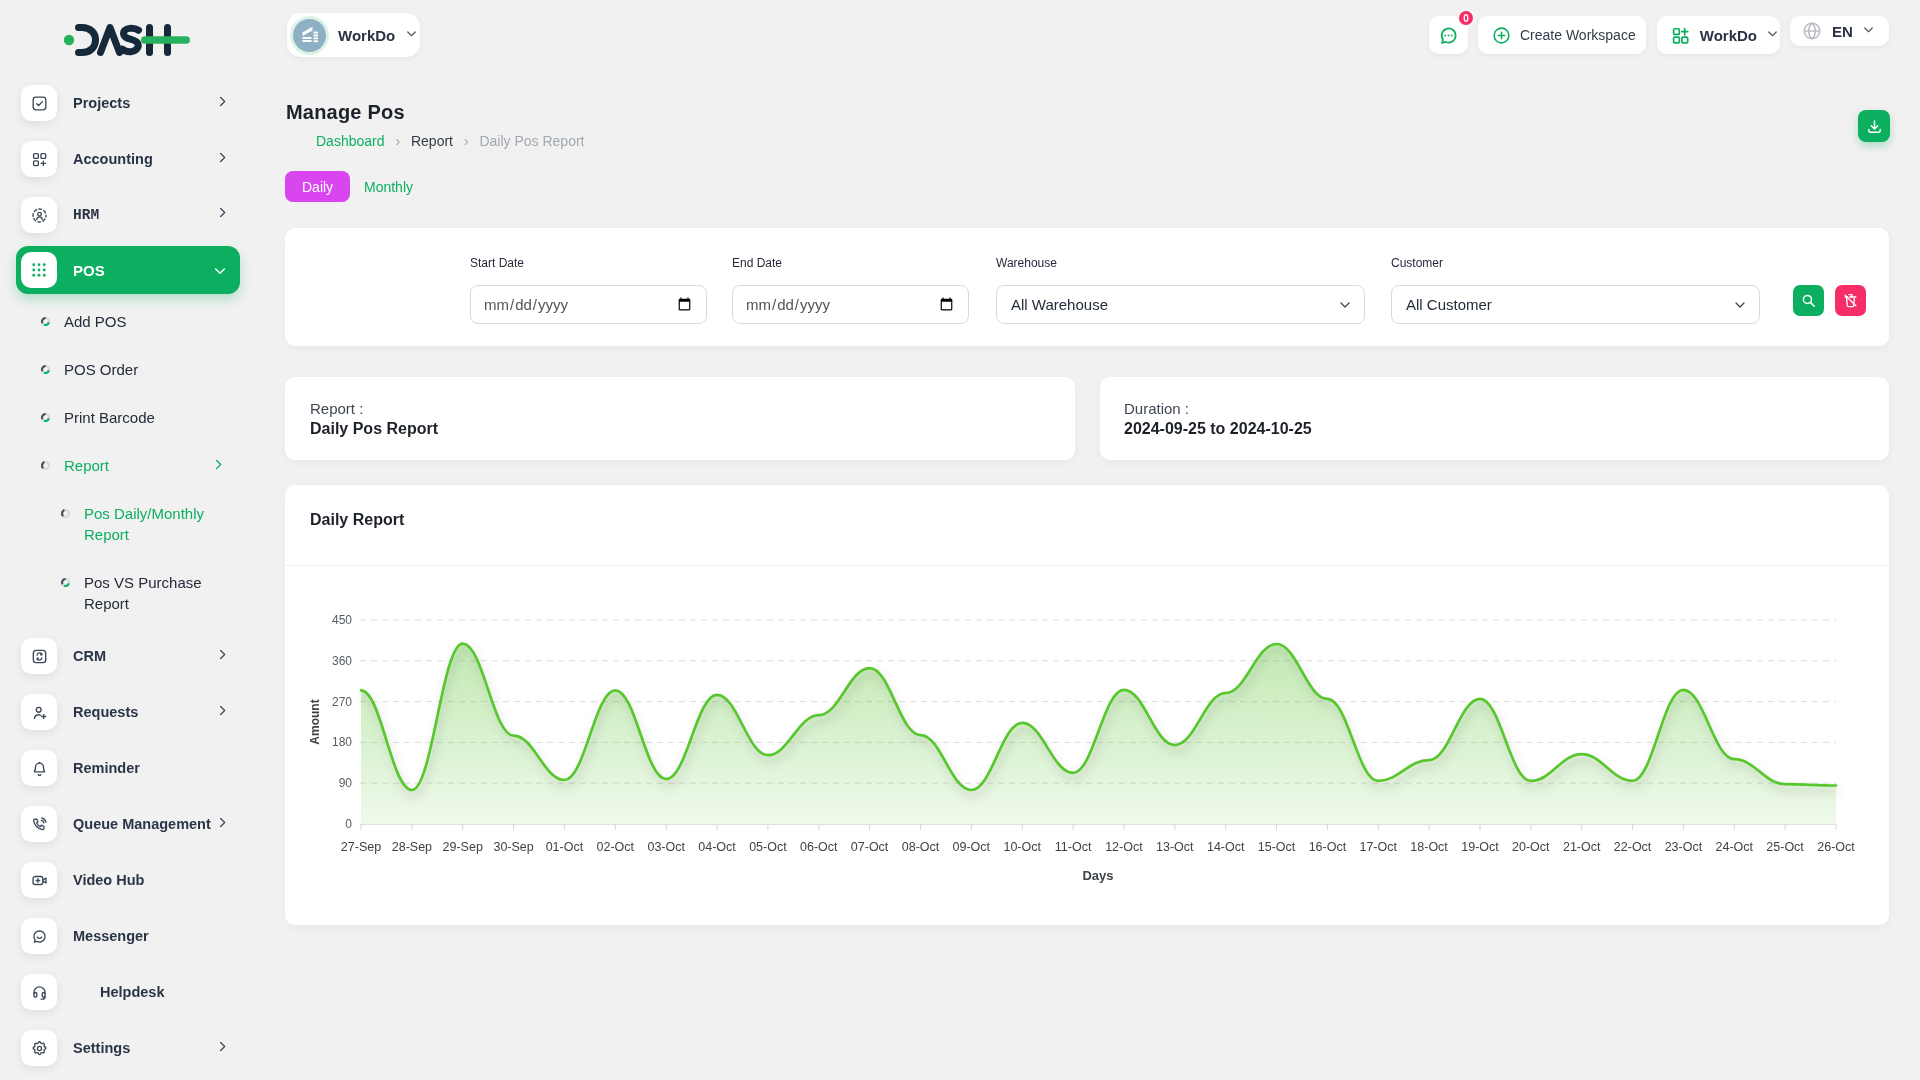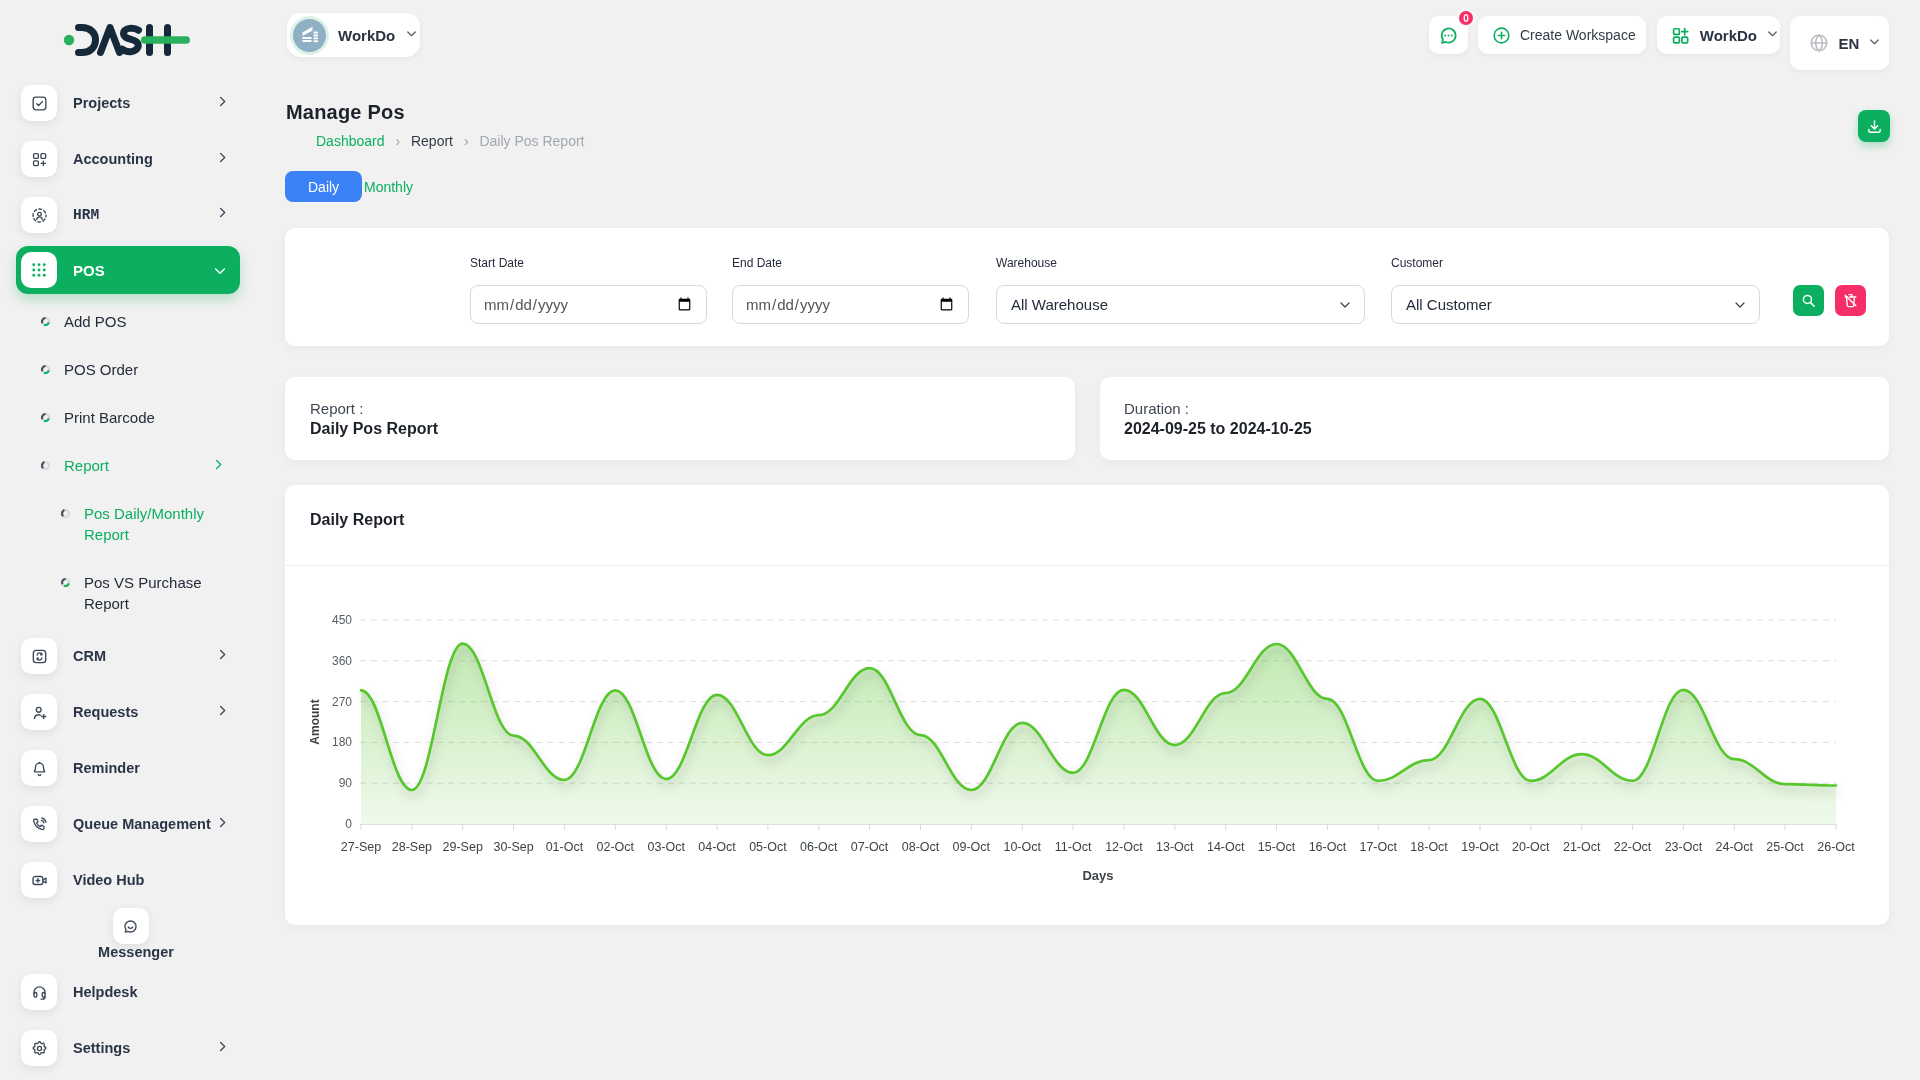--- a/index.html
+++ b/index.html
@@ -158,32 +158,32 @@
           <svg width="19" height="19" viewBox="0 0 24 24">
             <g stroke="#3c4858" stroke-width="1.7" fill="none" stroke-linecap="round" stroke-linejoin="round">
               <rect x="3.8" y="7" width="12.4" height="10" rx="2.6"></rect>
               <path d="M16.2 11.4l4-2.4v6l-4-2.4"></path>
               <path d="M10 9.8v4.4M7.8 12h4.4"></path>
             </g>
           </svg>
         </div>
         <span class="lbl">Video Hub</span>
       </div>
-<div class="nav-item" style="top:908px;flex-direction:column;">
+<div class="nav-item" style="top:908px;">
         <div class="icon-box">
           <svg width="19" height="19" viewBox="0 0 24 24">
             <g stroke="#3c4858" stroke-width="1.7" fill="none" stroke-linecap="round" stroke-linejoin="round">
               <path d="M12 5a7 7 0 0 1 7 7 7 7 0 0 1-7 7c-1.2 0-2.3-.3-3.3-.8l-3.2.8.9-3A7 7 0 0 1 5 12a7 7 0 0 1 7-7z"></path>
               <path d="M9.2 12.7c.7 1 1.7 1.6 2.8 1.6s2.1-.6 2.8-1.6"></path>
             </g>
           </svg>
         </div>
         <span class="lbl">Messenger</span>
       </div>
-<div class="nav-item" style="top:964px;">
+<div class="nav-item" style="top:964px;gap:27px;">
         <div class="icon-box">
           <svg width="19" height="19" viewBox="0 0 24 24">
             <g stroke="#3c4858" stroke-width="1.7" fill="none" stroke-linecap="round" stroke-linejoin="round">
               <path d="M5 13.5v-1.7a7 7 0 0 1 14 0v1.7"></path>
               <path d="M5 13.8a1.8 1.8 0 0 1 3.6 0v2.4a1.8 1.8 0 0 1-3.6 0z"></path>
               <path d="M15.4 13.8a1.8 1.8 0 0 1 3.6 0v2.4a1.8 1.8 0 0 1-3.6 0z"></path>
               <path d="M19 16.8v1a3 3 0 0 1-3 2.6h-2"></path>
             </g>
           </svg>
         </div>
@@ -322,21 +322,21 @@
             <rect x="4.2" y="13.8" width="6.6" height="6.6" rx="1.2"></rect>
             <rect x="13.8" y="13.8" width="6.6" height="6.6" rx="1.2"></rect>
             <path d="M17 4v7M13.6 7.5h6.9" stroke-linecap="round"></path>
           </g>
         </svg>
         <span style="margin-left:9px; font-size:15px; font-weight:600; color:#2a3342;">WorkDo</span>
         <span style="margin-left:8px;"><svg width="15" height="15" viewBox="0 0 24 24">
             <path d="M6 9.5l6 6 6-6" stroke="#59606b" stroke-width="2" fill="none" stroke-linecap="round" stroke-linejoin="round"></path>
           </svg></span>
 </div>
-<div class="pill" style="left:1790px; top:16px; width:99px; height:54px; border-radius:10px; padding-left:11px;justify-content:center;">
+<div class="pill" style="left:1790px; top:16px; width:99px; height:30px; border-radius:10px; padding-left:11px;">
   <svg width="22" height="22" viewBox="0 0 24 24">
           <g stroke="#b9bdc3" stroke-width="1.7" fill="none">
             <circle cx="12" cy="12" r="8.4"></circle>
             <path d="M3.6 12h16.8M12 3.6c2.4 2.2 3.6 5.2 3.6 8.4s-1.2 6.2-3.6 8.4c-2.4-2.2-3.6-5.2-3.6-8.4s1.2-6.2 3.6-8.4z"></path>
           </g>
         </svg>
         <span style="margin-left:9px; font-size:15px; font-weight:600; color:#2a3342;">EN</span>
         <span style="margin-left:8px;"><svg width="15" height="15" viewBox="0 0 24 24">
             <path d="M6 9.5l6 6 6-6" stroke="#59606b" stroke-width="2" fill="none" stroke-linecap="round" stroke-linejoin="round"></path>
           </svg></span>
@@ -354,21 +354,21 @@
 </div>
 <div class="abs" style="left:1858px; top:110px; width:32px; height:32px; background:#0caf60; border-radius:8px; display:flex; align-items:center; justify-content:center; box-shadow:0 4px 8px rgba(12,175,96,0.3);">
         <svg width="17" height="17" viewBox="0 0 24 24">
           <g stroke="#fff" stroke-width="2" fill="none" stroke-linecap="round" stroke-linejoin="round">
             <path d="M4 16v2.5a1.5 1.5 0 0 0 1.5 1.5h13a1.5 1.5 0 0 0 1.5-1.5V16"></path>
             <path d="M12 4v11M7.5 11l4.5 4.5L16.5 11"></path>
           </g>
         </svg>
       </div>
 
-<div class="abs" style="left:285px; top:171px; height:31px; background:#3b82f6; border-radius:8px; padding:0 23px; display:flex; align-items:center; color:#fff; font-size:14px;">Daily</div>
+<div class="abs" style="left:285px; top:171px; height:31px; background:#d946ef; border-radius:8px; padding:0 17px; display:flex; align-items:center; color:#fff; font-size:14px;">Daily</div>
 <div class="abs" style="left:364px; top:171px; height:31px; display:flex; align-items:center; color:#0caf60; font-size:14px;">Monthly</div>
 
 <div class="card" style="left:285px; top:228px; width:1604px; height:118px;"></div>
 <div class="abs field-label" style="left:470px; top:256px;">Start Date</div>
 <div class="abs field-label" style="left:732px; top:256px;">End Date</div>
 <div class="abs field-label" style="left:996px; top:256px;">Warehouse</div>
 <div class="abs field-label" style="left:1391px; top:256px;">Customer</div>
 <input type="date" class="abs" style="left: 470px; top: 285px; width: 237px;">
 <input type="date" class="abs" style="left: 732px; top: 285px; width: 237px;">
 <select class="input" style="left:996px; top:285px; width:369px;"><option>All Warehouse</option></select>

